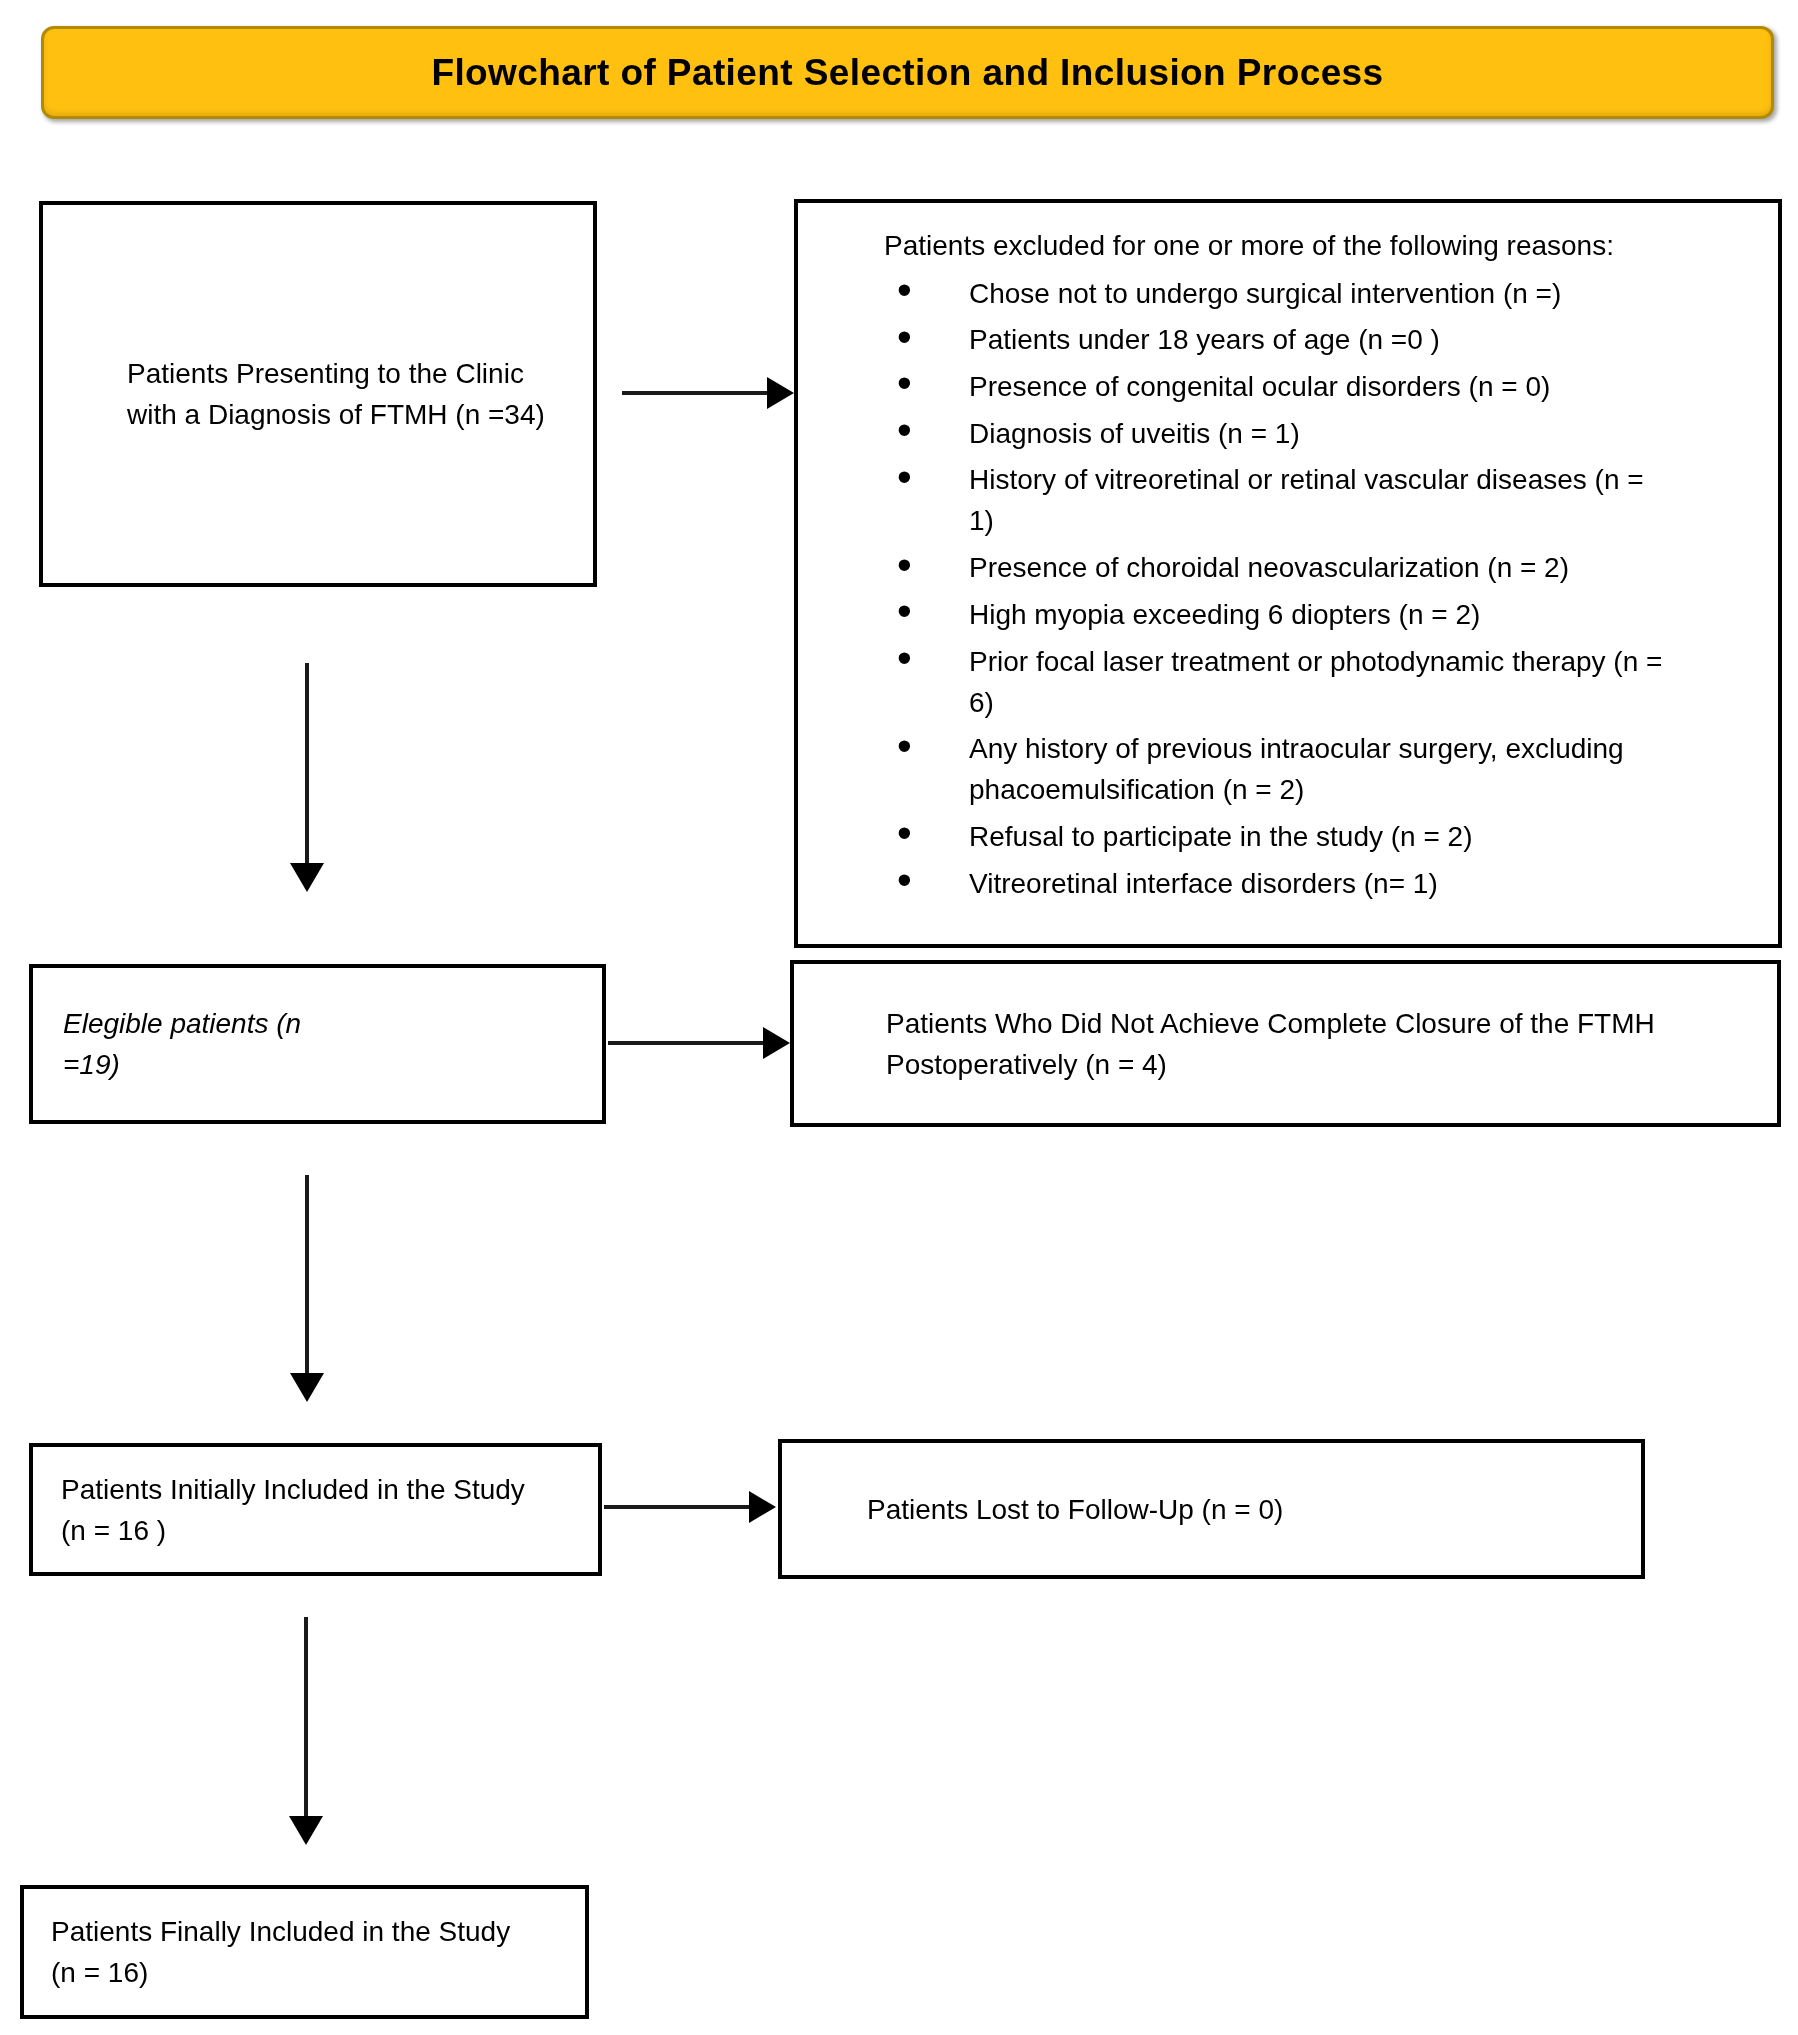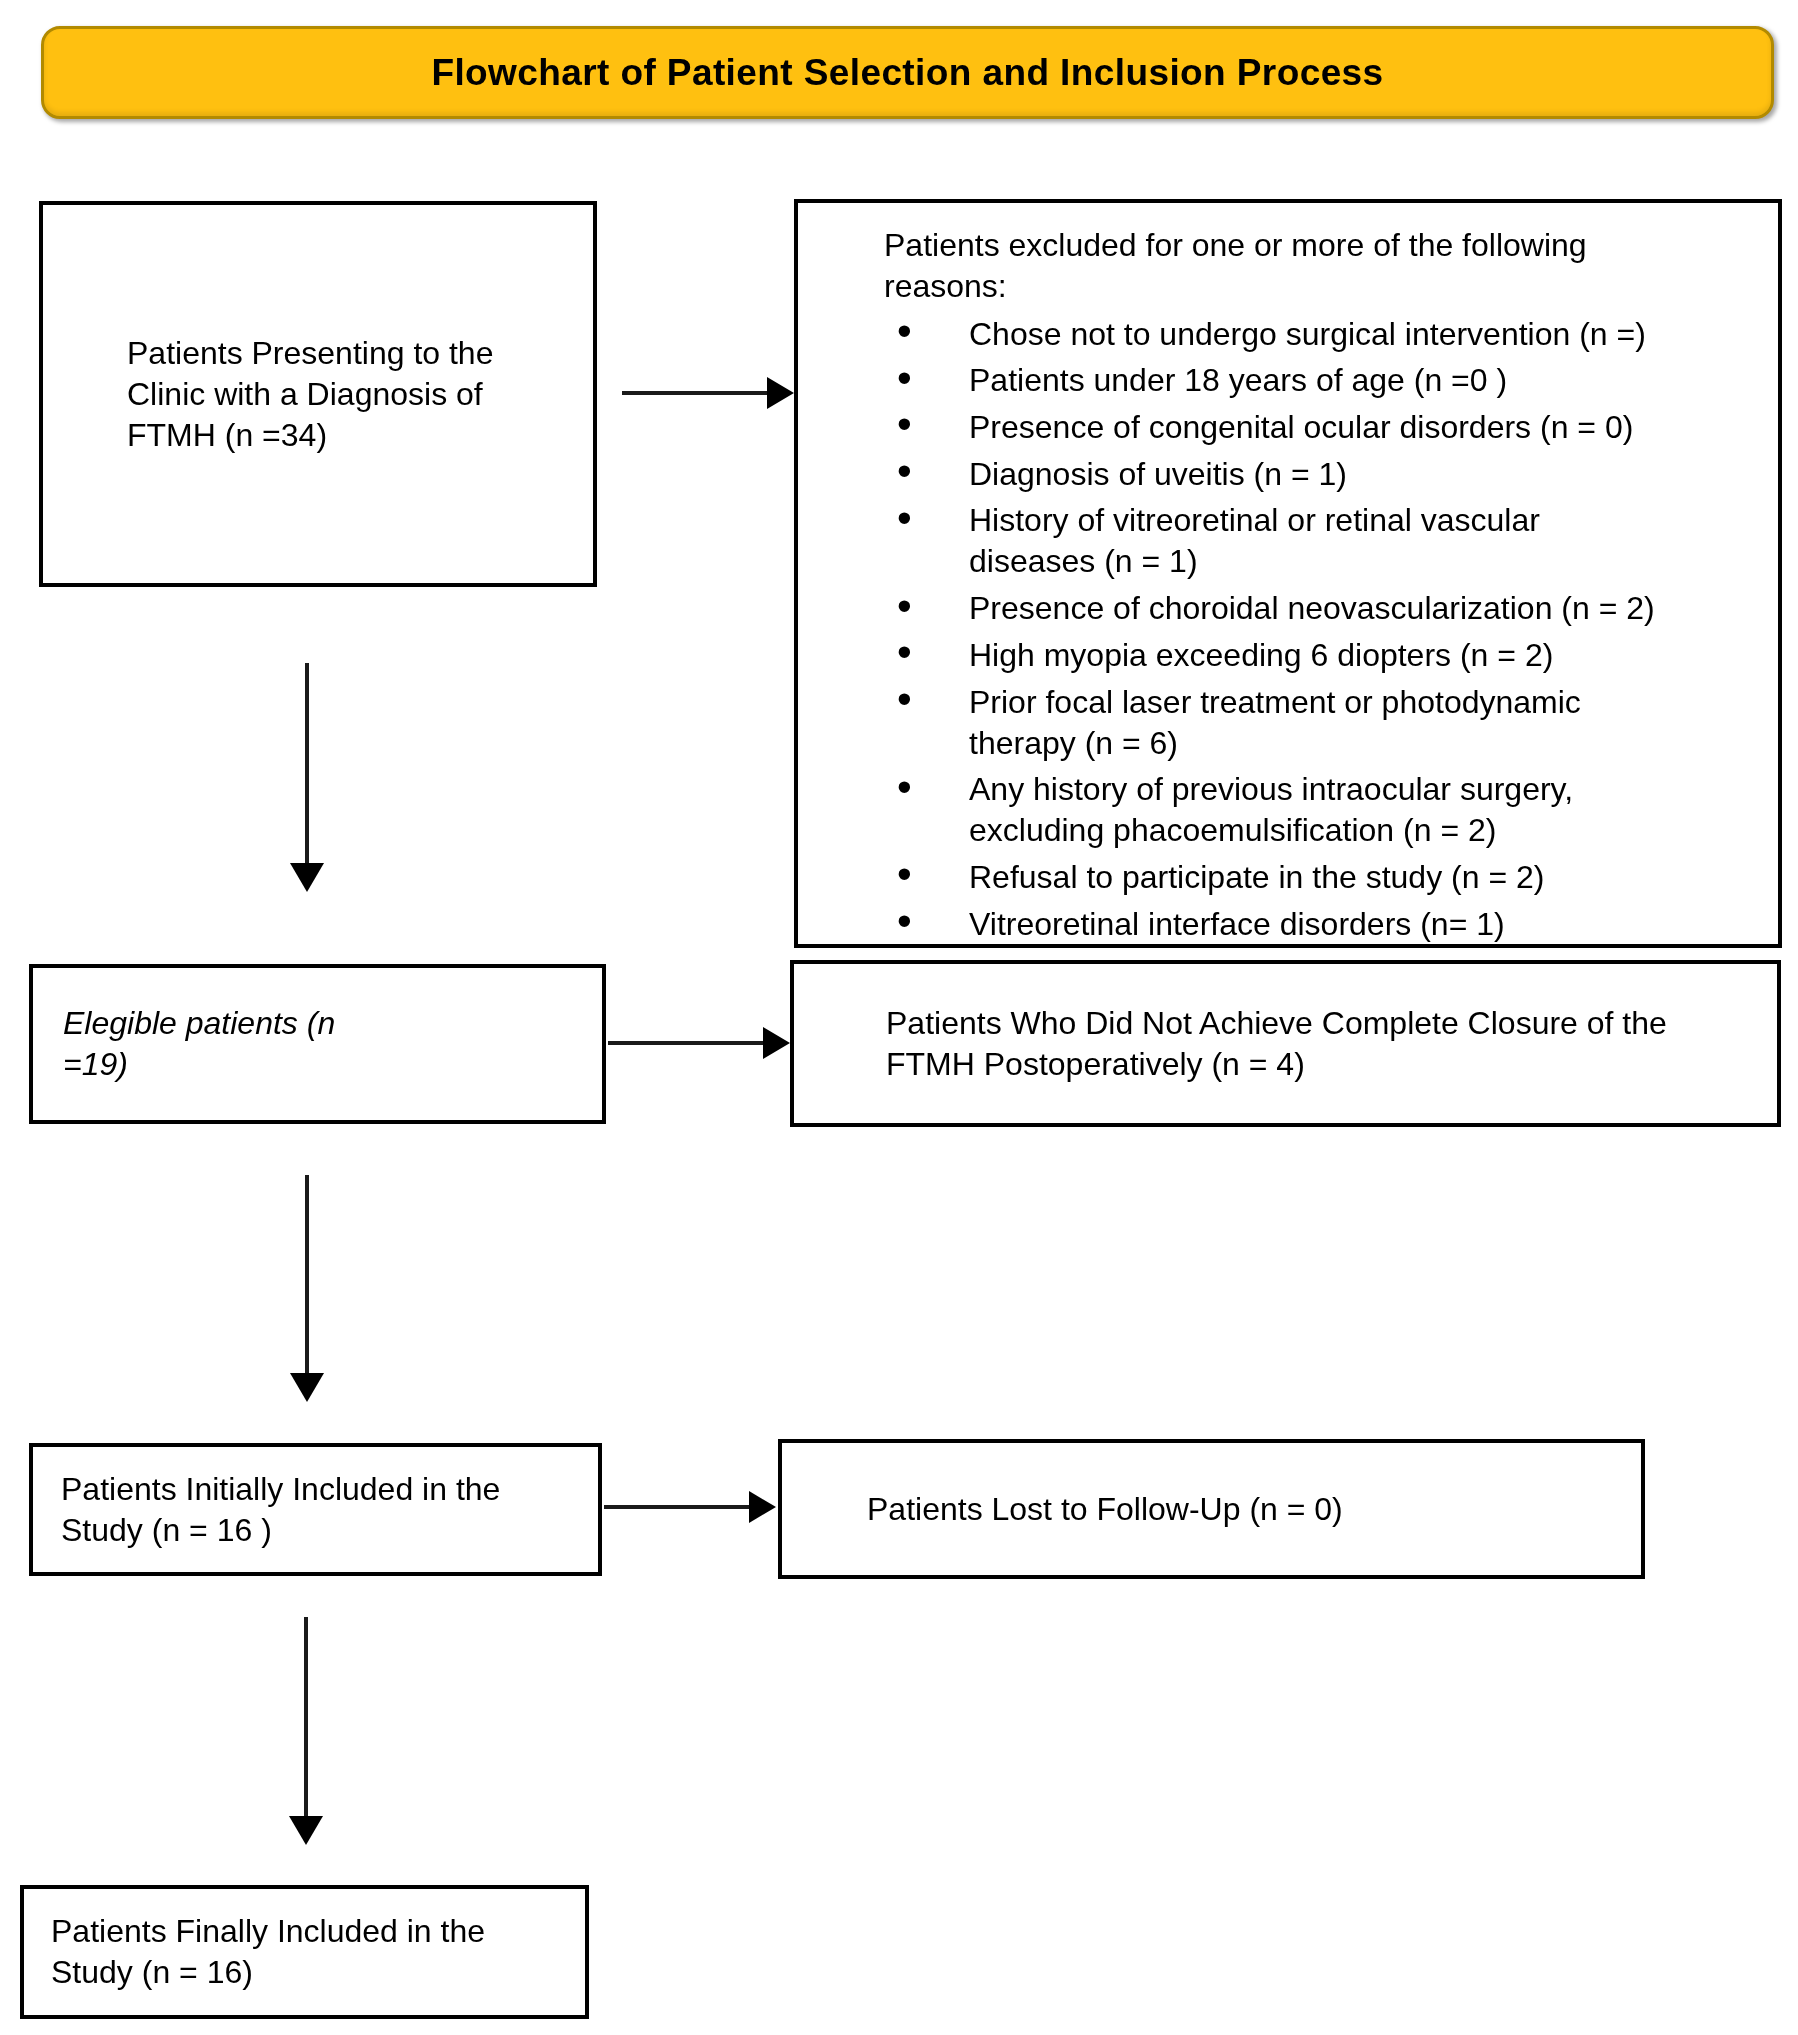--- a/index.html
+++ b/index.html
@@ -14,35 +14,35 @@
     position:relative;
     width:1799px;height:2035px;
     background:#ffffff;
     overflow:hidden;
   }
   
   .banner{
     position:absolute;left:41px;top:26px;width:1727px;height:87px;
     background:var(--banner-fill);
     border:3.6px solid var(--banner-border);
-    border-radius:19px;
+    border-radius:13px;
     box-shadow:2.1px 2.9px 4.3px rgba(0,0,0,0.35), inset 0 -3.6px 5px rgba(0,0,0,0.10);
     display:flex;align-items:center;justify-content:center;
   }
   .banner .title{
     font-size:37px;font-weight:bold;letter-spacing:0.4px;
   }
   
   .fbox{
     position:absolute;
     background:#ffffff;
     border:4.3px solid var(--ink);
     box-sizing:border-box;
     display:flex;flex-direction:column;justify-content:center;
-    font-size:32px;line-height:41px;
+    font-size:28px;line-height:41px;
   }
   
   .box-presenting{left:39px;top:201px;width:558px;height:386px;padding-left:84px;}
   .box-presenting .txt{max-width:430px;}
   .box-eligible{left:29px;top:964px;width:577px;height:160px;padding-left:30px;}
   .box-eligible .txt{max-width:301px;font-style:italic;}
   .box-initial{left:29px;top:1443px;width:573px;height:133px;padding-left:28px;}
   .box-initial .txt{max-width:473px;}
   .box-final{left:20px;top:1885px;width:569px;height:134px;padding-left:27px;}
   .box-final .txt{max-width:487px;}

